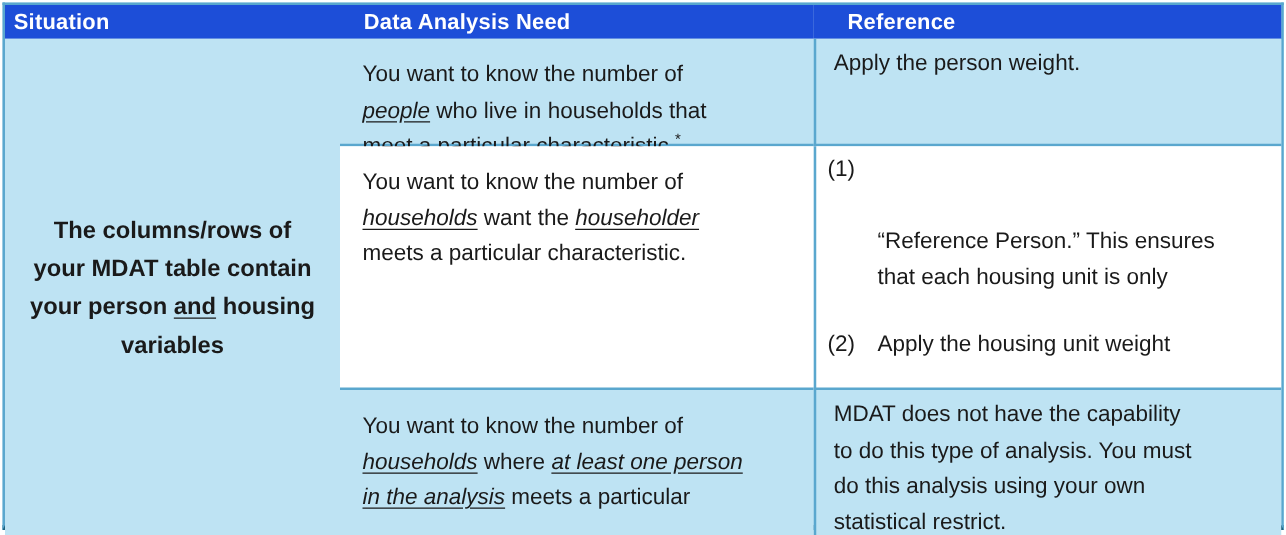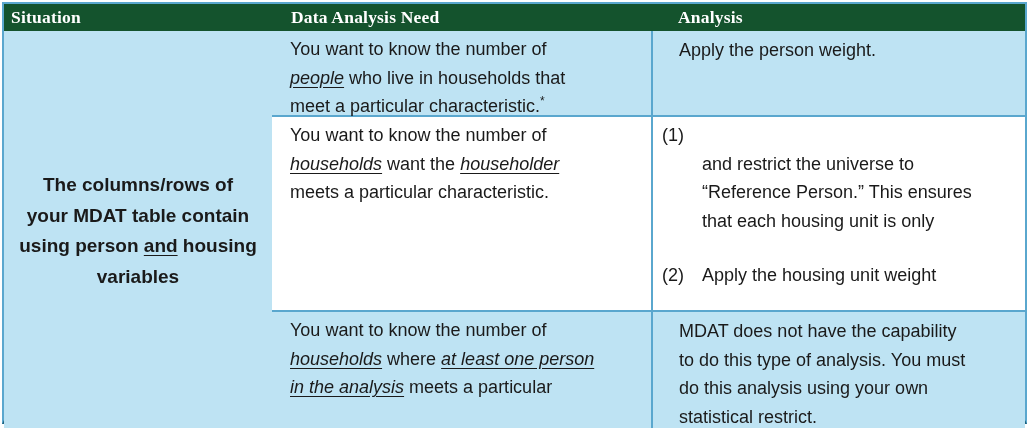--- a/index.html
+++ b/index.html
@@ -10,36 +10,36 @@
   }
   .tbl{
     position:absolute;left:2px;top:2px;width:1021px;height:416px;
     border:2px solid #5aa7ce;border-bottom:4px solid #1d6380;
     display:grid;
     grid-template-columns:268px 379px 1fr;
     grid-template-rows:27px 86px 195px 1fr;
     background:#bee3f3;
   }
   .hcell{
-    background:#14532d;color:#ffffff;font-weight:bold;font-size:17.5px;
-    display:flex;align-items:center;letter-spacing:.2px;font-family:Liberation Serif, serif;
+    background:#1d4ed8;color:#ffffff;font-weight:bold;font-size:17.5px;
+    display:flex;align-items:center;letter-spacing:.2px;
   }
   .h-sit{padding-left:7px;}
   .h-need{padding-left:19px;}
   .h-guid{padding-left:27px;}
   .cell{font-size:18px;line-height:28.5px;box-sizing:border-box;}
   .blue{background:#bee3f3;}
   .white{background:#ffffff;}
   .sit{
     grid-column:1;grid-row:2 / 5;
     display:flex;align-items:center;justify-content:center;text-align:center;
     font-weight:bold;font-size:19px;line-height:30.5px;padding:0 14px;
   }
-  .need{padding:4px 10px 0 18px;}
-  .guid{padding:5px 10px 0 26px;border-left:2px solid #5aa7ce;}
+  .need{padding:14px 10px 0 18px;}
+  .guid{padding:5px 10px 0 14px;border-left:2px solid #5aa7ce;}
   .bline{border-bottom:2px solid #5aa7ce;}
   .it{font-style:italic;}
   .un{text-decoration:underline;text-underline-offset:3px;}
   sup{font-size:12px;line-height:0;}
   .numlist{padding:4px 6px 0 9px;}
   .numitem{display:flex;}
   .numitem .num{width:40px;flex:0 0 40px;}
   .numitem .ntext{flex:1;}
   .gap{margin-top:26px;}
 </style>
@@ -48,41 +48,41 @@
 
 <div class="tbl">
 
   <div class="hcell h-sit">
     <span>Situation</span>
   </div>
   <div class="hcell h-need">
     <span>Data Analysis Need</span>
   </div>
   <div class="hcell h-guid">
-    <span>Analysis</span>
+    <span>Reference</span>
   </div>
 
   <div class="cell blue sit">
-    <div><span>The columns/rows of</span><br><span>your MDAT table contain</span><br><span>using person </span><span class="un">and</span><span> housing</span><br><span>variables</span></div>
+    <div><span>The columns/rows of</span><br><span>your MDAT table contain</span><br><span>your person </span><span class="un">and</span><span> housing</span><br><span>variables</span></div>
   </div>
 
   <div class="cell blue need bline" style="grid-column:2;grid-row:2;">
     <div><span>You want to know the number of</span><br><span class="it un">people</span><span> who live in households that</span><br><span>meet a particular characteristic.</span><sup>*</sup></div>
   </div>
   <div class="cell blue guid bline" style="grid-column:3;grid-row:2;">
     <div><span>Apply the person weight.</span></div>
   </div>
 
   <div class="cell white need bline" style="grid-column:2;grid-row:3;">
     <div><span>You want to know the number of</span><br><span class="it un">households</span><span> want the </span><span class="it un">householder</span><br><span>meets a particular characteristic.</span></div>
   </div>
   <div class="cell white guid bline numlist" style="grid-column:3;grid-row:3;">
     <div class="numitem">
       <span class="num">(1)</span>
-      <span class="ntext"><br><span>and restrict the universe to</span><br><span>“Reference Person.” This ensures</span><br><span>that each housing unit is only</span><br></span>
+      <span class="ntext"><br><br><span>“Reference Person.” This ensures</span><br><span>that each housing unit is only</span><br></span>
     </div>
     <div class="numitem gap">
       <span class="num">(2)</span>
       <span class="ntext"><span>Apply the housing unit weight</span></span>
     </div>
   </div>
 
   <div class="cell blue need" style="grid-column:2;grid-row:4;">
     <div><span>You want to know the number of</span><br><span class="it un">households</span><span> where </span><span class="it un">at least one person</span><br><span class="it un">in the analysis</span><span> meets a particular</span><br></div>
   </div>

